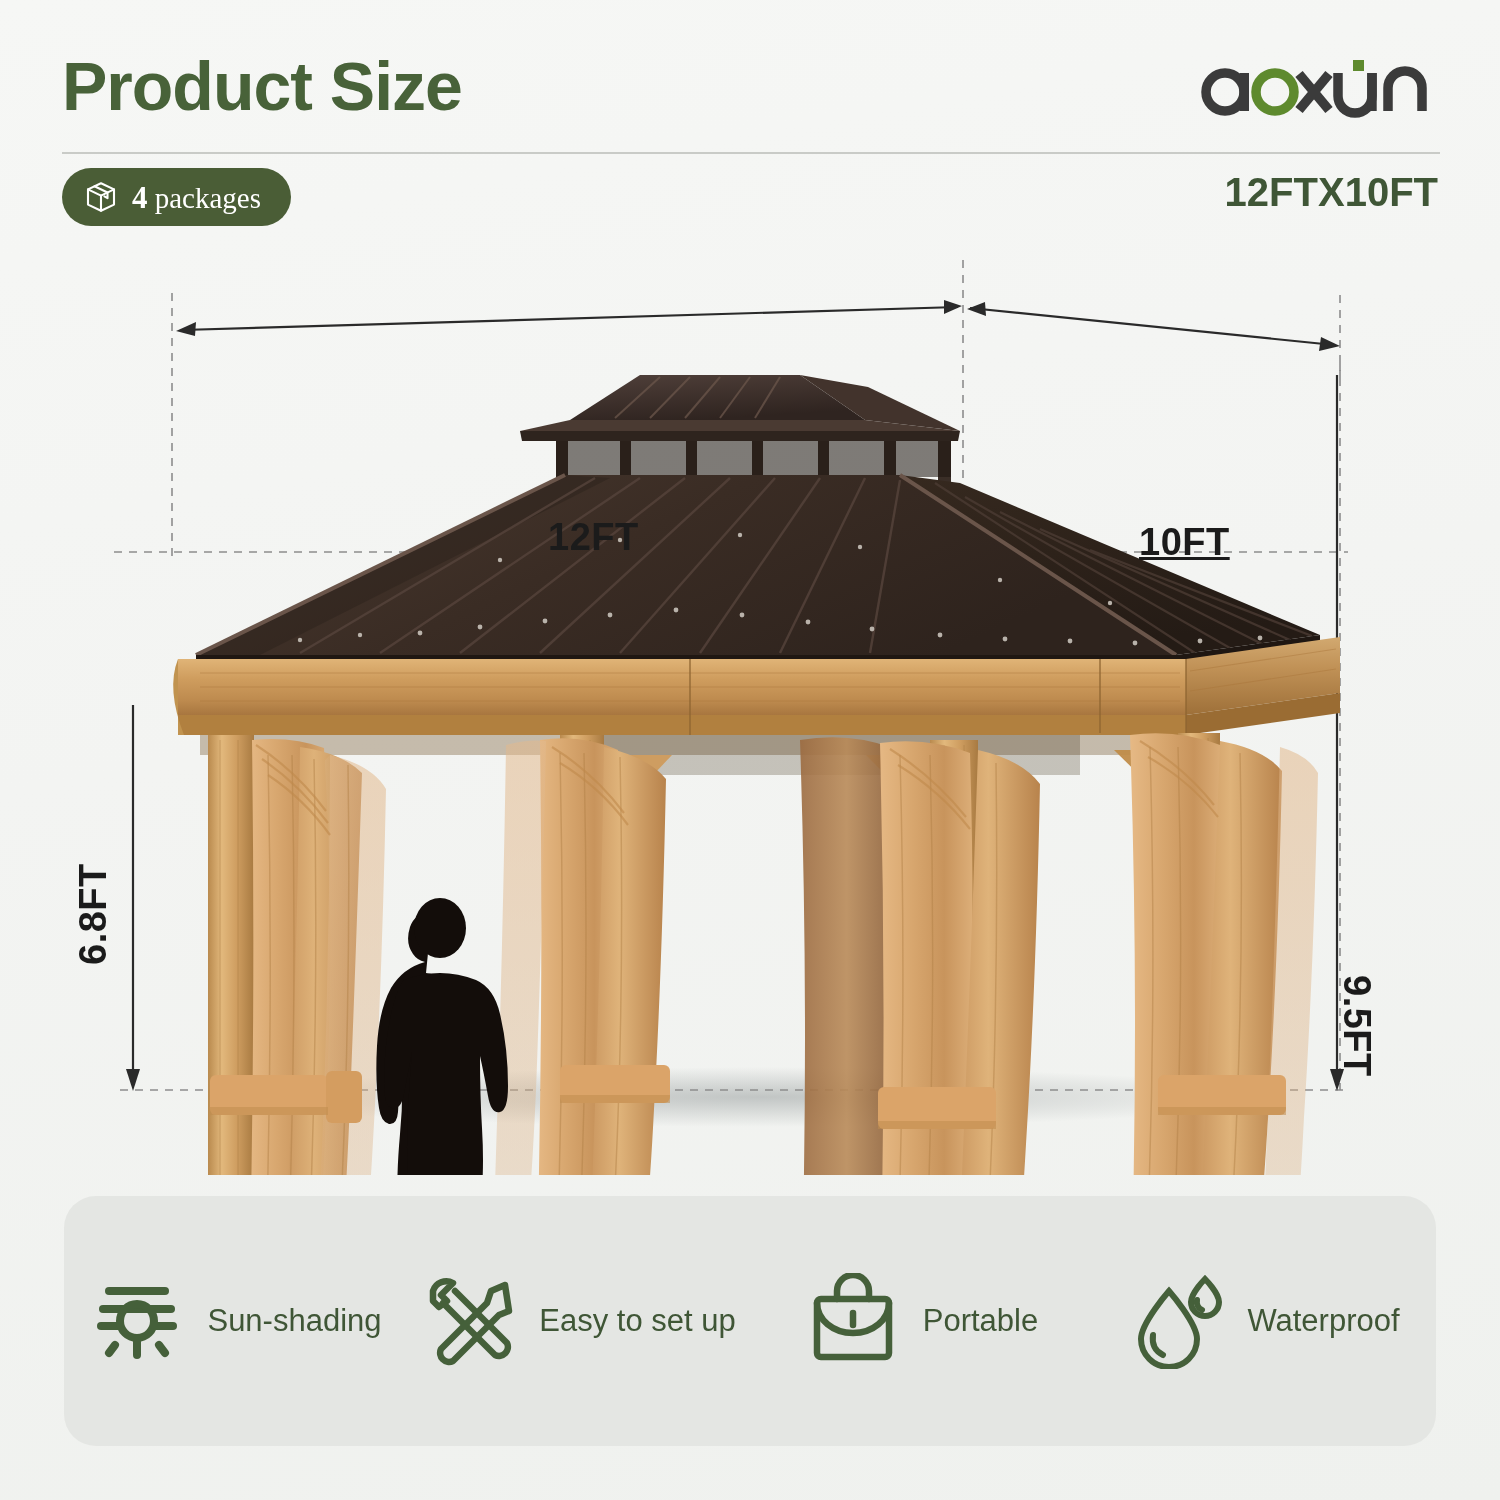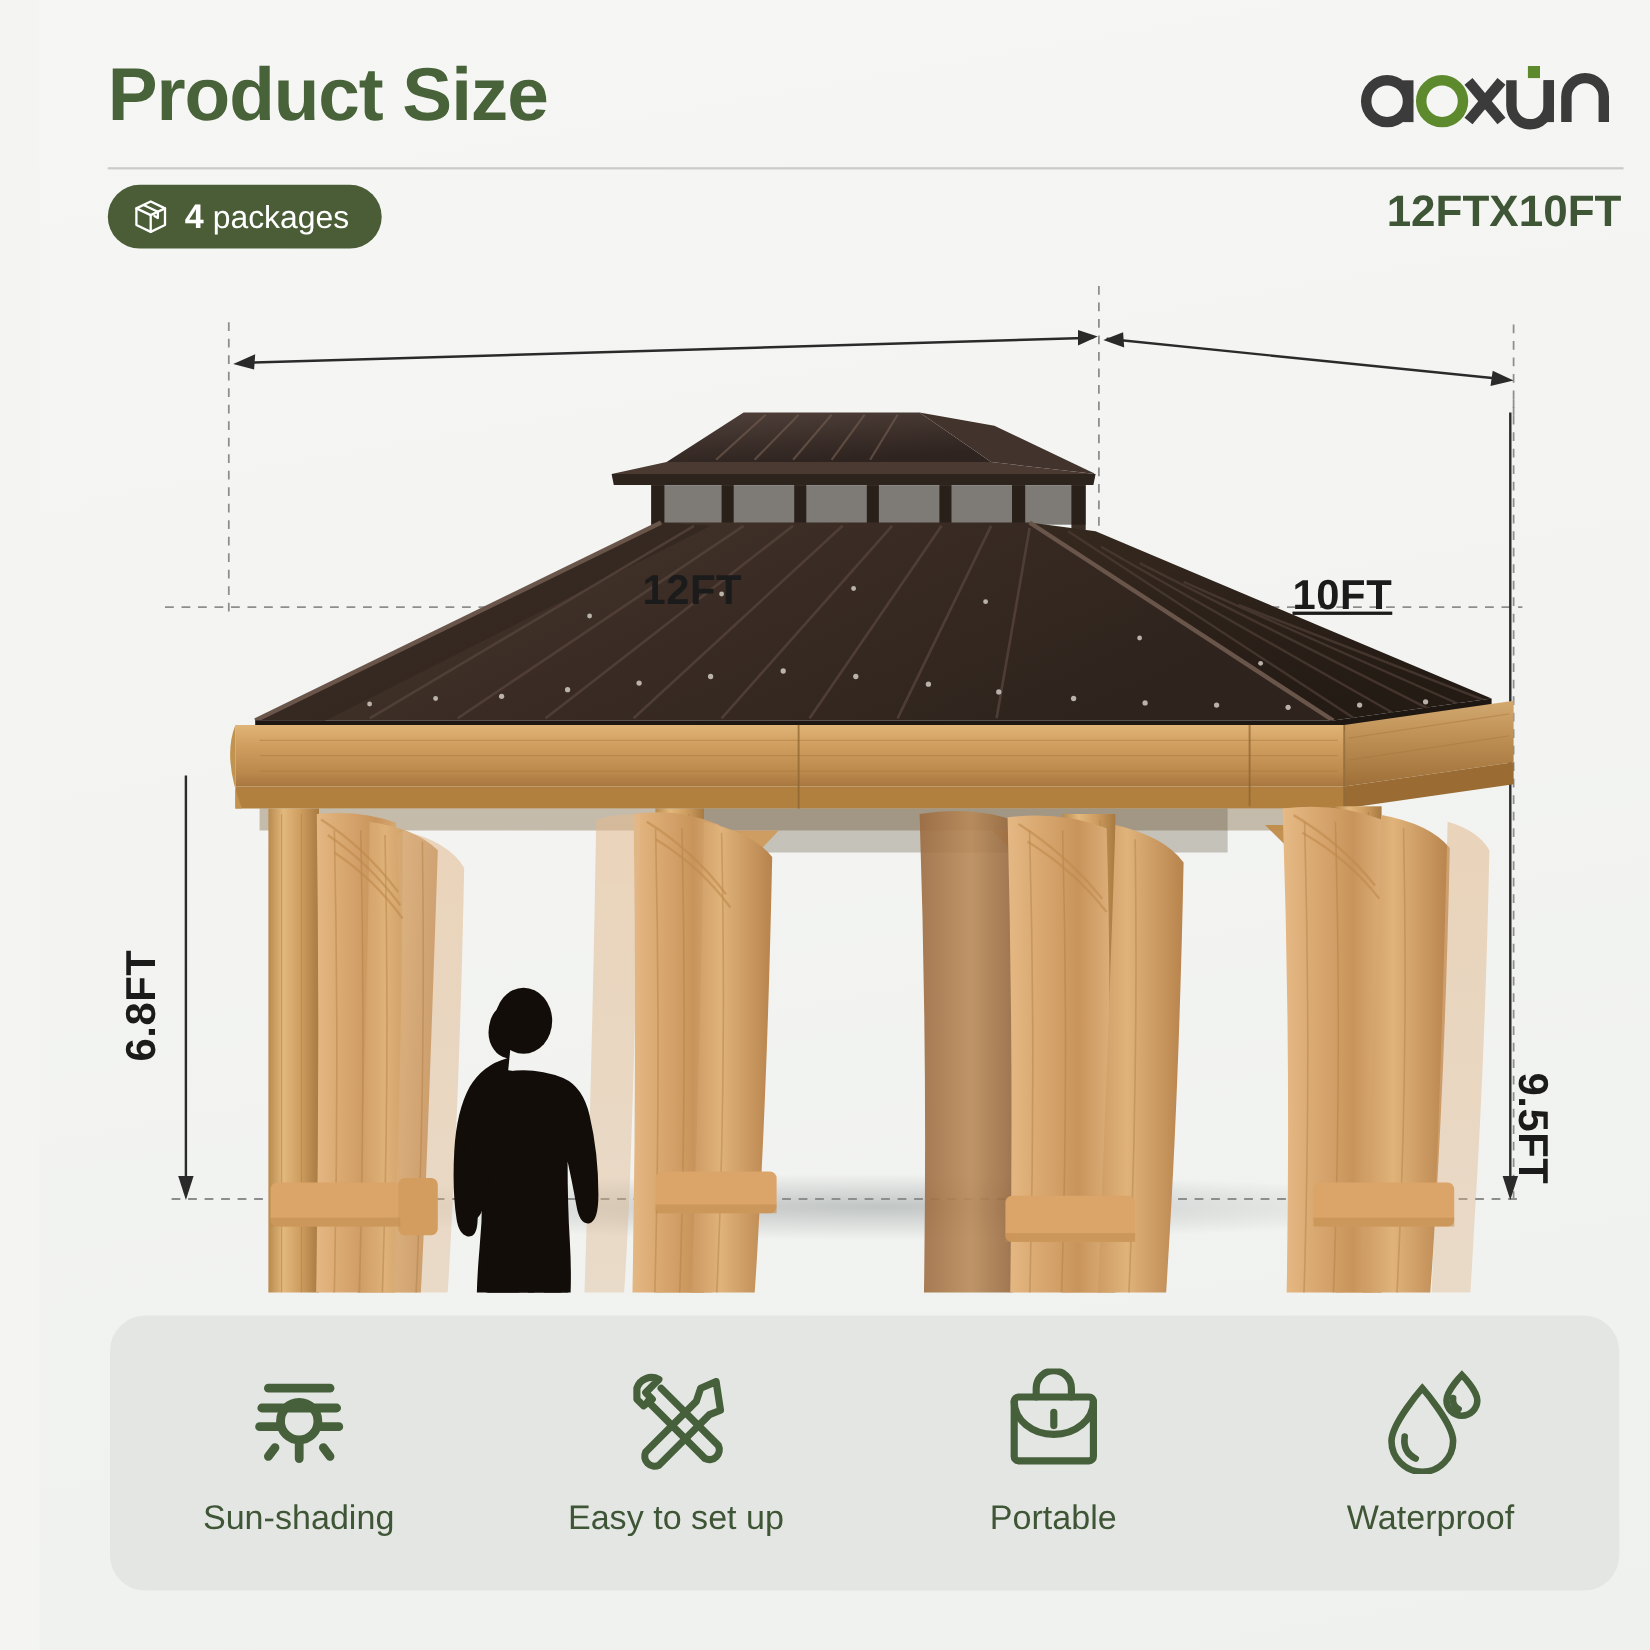--- a/index.html
+++ b/index.html
@@ -4,55 +4,55 @@
 <style>
   html,body{margin:0;padding:0;}
   body{
     width:1500px;height:1500px;
     background:#f4f5f3;
     font-family:"Liberation Sans", sans-serif;
     overflow:hidden;
     position:relative;
   }
   .page{position:absolute;inset:0;
-    background:linear-gradient(170deg,#f6f7f5 0%,#f3f4f2 45%,#eff1ee 100%);margin-left:36px;}
+    background:linear-gradient(170deg,#f6f7f5 0%,#f3f4f2 45%,#eff1ee 100%);}
 
   
   .header{position:absolute;left:0;top:0;width:1500px;height:235px;}
   .title{position:absolute;left:62px;top:52px;
     font-size:68px;font-weight:bold;color:#486239;letter-spacing:-1px;
     line-height:1;}
   .hdr-rule{position:absolute;left:62px;top:152px;width:1378px;height:2px;
     background:#c9cbc7;}
   .badge{position:absolute;left:62px;top:168px;height:58px;
     border-radius:29px;background:#4a5d36;display:flex;align-items:center;
     padding:0 30px 0 22px;gap:14px;}
   .badge-ico{width:34px;height:34px;display:block;}
-  .badge-txt{color:#ffffff;font-size:29px;line-height:1;white-space:nowrap;}
+  .badge-txt{color:#ffffff;font-size:29px;line-height:1;white-space:nowrap;font-family:Liberation Serif, serif;}
   .badge-txt b{font-weight:bold;font-size:31px;}
 
   .logo{position:absolute;right:62px;top:56px;width:240px;height:66px;}
   .size-label{position:absolute;right:62px;top:170px;
     font-size:40px;color:#3f5636;letter-spacing:0px;white-space:nowrap;font-weight:bold;}
 
   
   .diagram{position:absolute;left:0;top:235px;width:1224px;height:940px;}
   .dim-text{position:absolute;font-weight:bold;color:#1b1b1b;
     font-size:38px;letter-spacing:0.5px;white-space:nowrap;}
   .dim-12{left:548px;top:281px;}
   .dim-10{left:1139px;top:286px;text-decoration:underline;}
   .dim-v-left{left:72px;top:730px;
     transform:rotate(-90deg);transform-origin:left top;}
   .dim-v-right{left:1378px;top:740px;
     transform:rotate(90deg);transform-origin:left top;}
 
   
   .features{position:absolute;left:64px;top:1196px;width:1372px;height:250px;
     background:#e4e6e3;border-radius:32px;display:flex;align-items:center;}
-  .feature{flex:1;display:flex;flex-direction:column;align-items:center;
+  .feature{flex:1;display:flex;flex-direction:row;align-items:center;
     justify-content:center;gap:22px;}
   .feature svg{display:block;}
   .feature-label{font-size:31px;color:#3f5636;white-space:nowrap;}
 </style>
 </head>
 <body>
 
 <div class="page">
 
   <div class="header">

